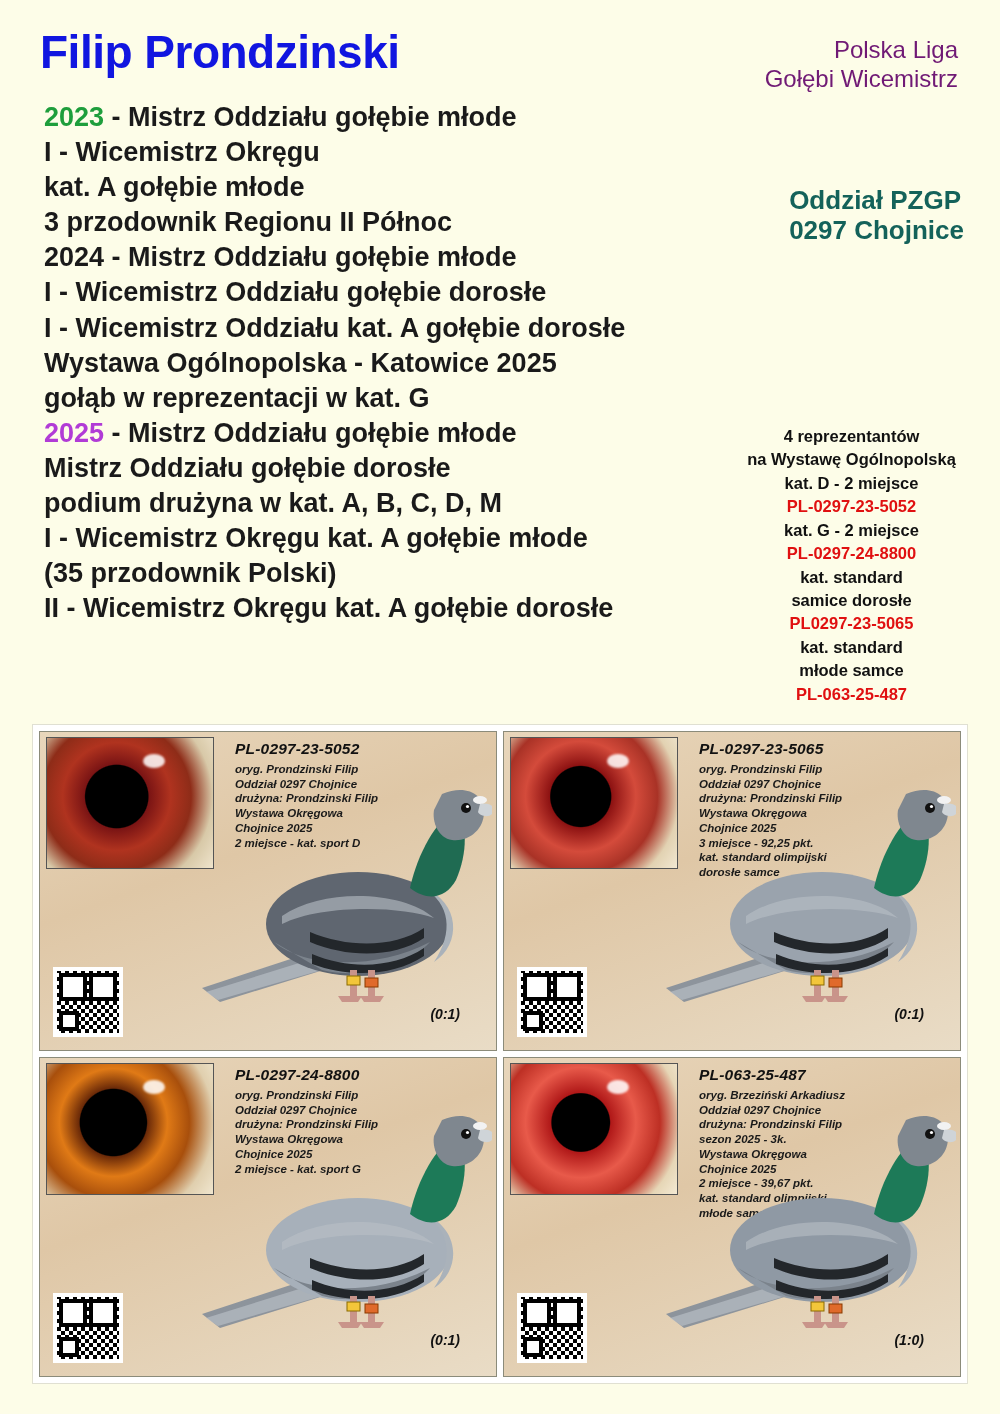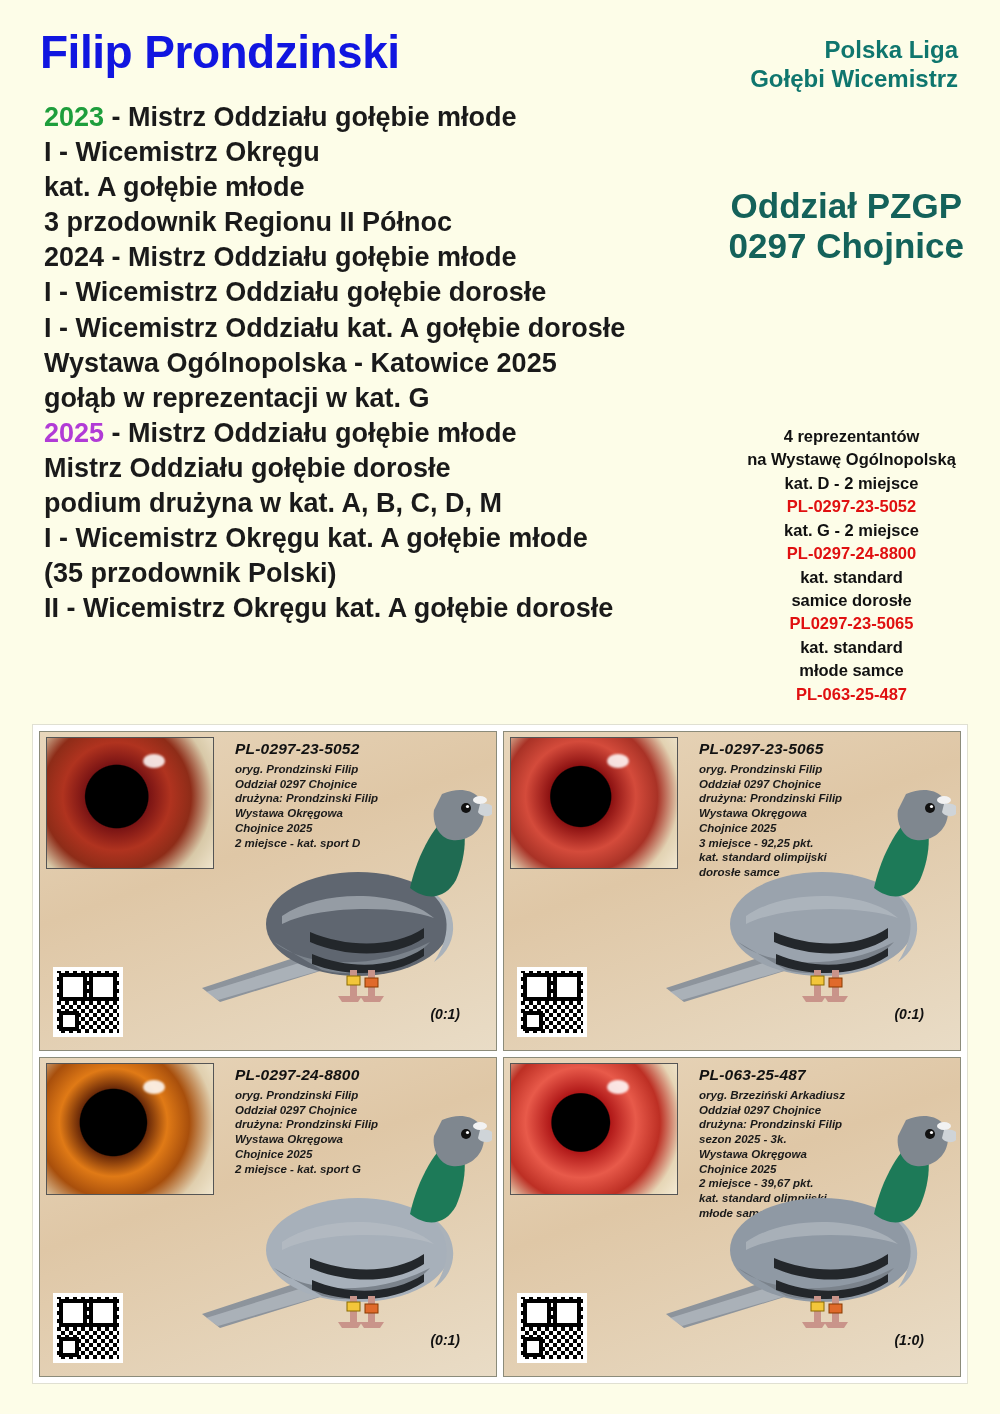--- a/index.html
+++ b/index.html
@@ -15,37 +15,37 @@
 
   
   .header { position:relative; padding:28px 40px 0 40px; }
   .owner-name {
     font-size:46px; font-weight:bold; color:#1116e0;
     letter-spacing:-0.5px; line-height:1.05;
     display:inline-block;
   }
   .liga {
     position:absolute; right:42px; top:36px;
-    text-align:right; color:#0f766e; font-weight:bold;
+    text-align:right; color:#701a75; font-weight:normal;
     font-size:24px; line-height:1.2;
   }
 
   
   .ach {
     position:absolute; left:44px; top:100px; width:760px;
     font-size:27px; font-weight:bold; color:#1a1a1a;
     line-height:1.30;
   }
   .ach .line { white-space:nowrap; }
 
   
   .oddzial {
     position:absolute; right:36px; top:186px;
-    text-align:center; color:#14625a; font-weight:bold;
-    font-size:35px; line-height:1.15;
+    text-align:left; color:#14625a; font-weight:bold;
+    font-size:26px; line-height:1.15;
   }
 
   
   .repr {
     position:absolute; right:36px; top:425px; width:225px;
     text-align:center; font-size:16.5px; font-weight:bold;
     color:#111; line-height:1.42;
   }
   .repr .red { color:#e01010; }
 

